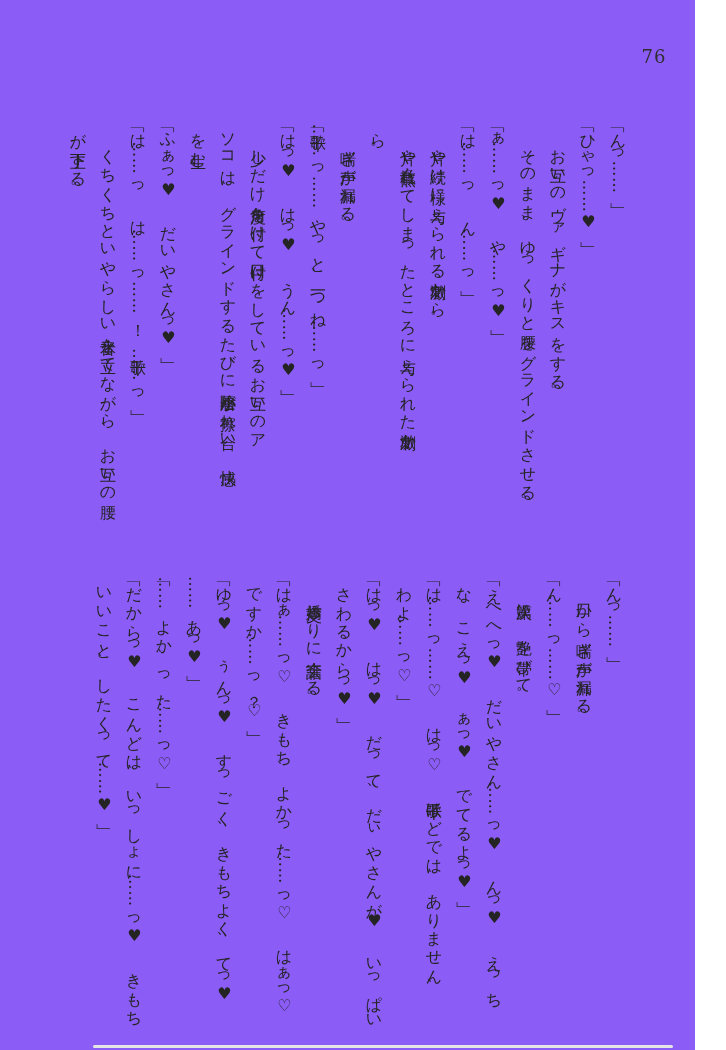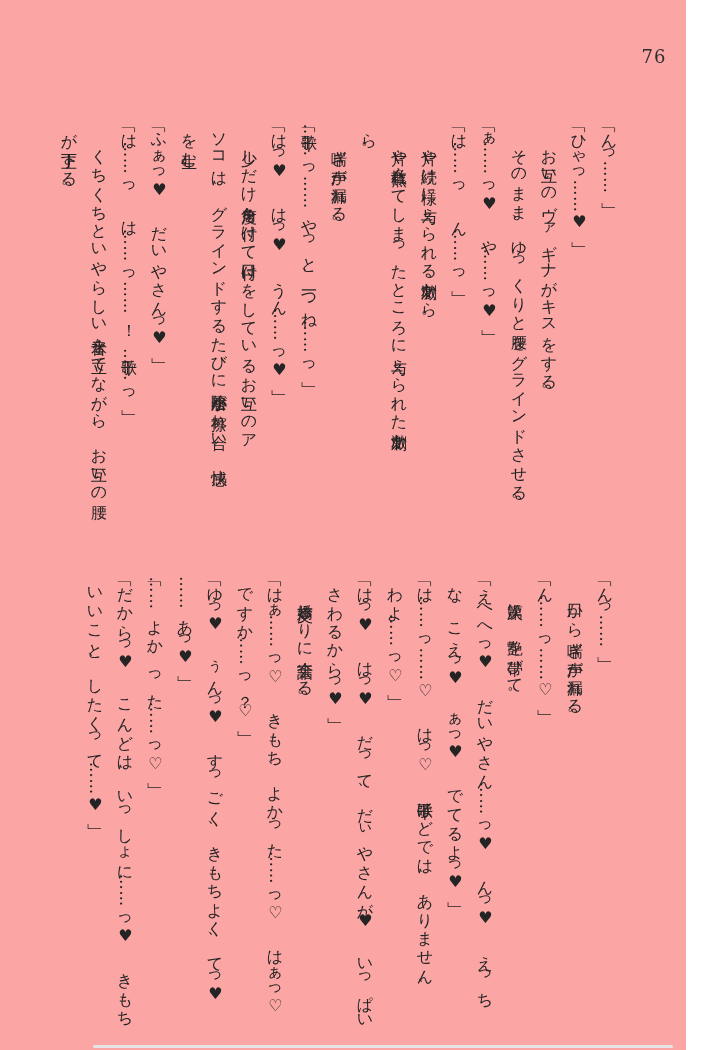--- a/index.html
+++ b/index.html
@@ -6,24 +6,25 @@
     margin: 0;
     padding: 0;
     width: 726px;
     height: 1050px;
     background: #ffffff;
   }
   .page {
     position: relative;
     width: 686px;
     height: 1050px;
-    background: #fca5a5;
+    background: #8b5cf6;
     overflow: hidden;
     font-family: "DejaVu Serif", "Liberation Serif", serif;
     color: #242424;
+    padding-left: 9px;
   }
   .pagenum {
     position: absolute;
     top: 46px;
     left: 634px;
     width: 40px;
     text-align: center;
     font-size: 18px;
     letter-spacing: 1px;
     color: #2e2e2e;

